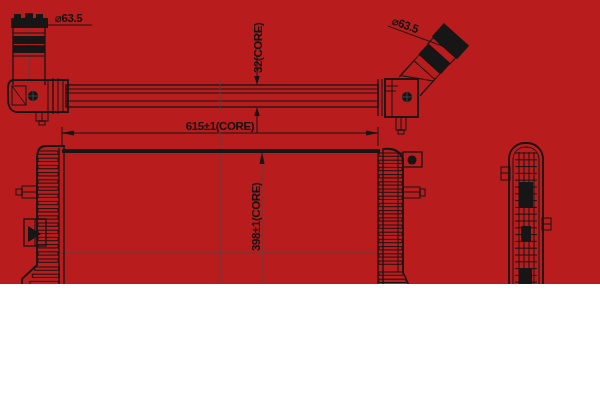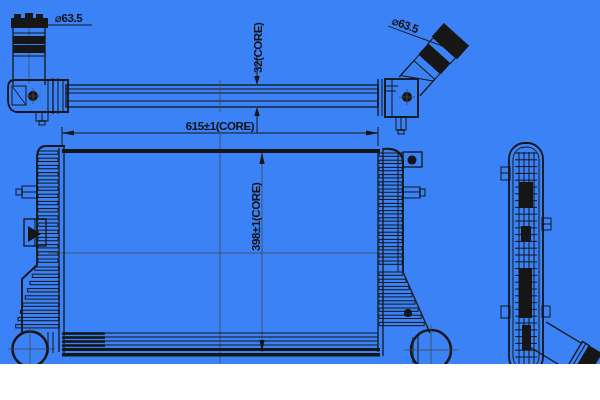--- a/index.html
+++ b/index.html
@@ -1,16 +1,16 @@
 <!DOCTYPE html>
 <html><head>
 <meta charset="utf-8">
 <style>
   html,body{margin:0;padding:0;background:#fff;}
-  .canvas{position:relative;width:600px;height:364px;background:#3b82f6;overflow:hidden;}
+  .canvas{position:relative;width:600px;height:284px;background:#b91c1c;overflow:hidden;}
   svg text{fill:#111;font-family:"Liberation Sans","DejaVu Sans",sans-serif;
            font-size:11.5px;font-weight:700;letter-spacing:-0.4px;}
   .ln{fill:none;stroke:#161616;stroke-width:1;}
   .ln12{fill:none;stroke:#161616;stroke-width:1.3;}
   .ln2{fill:none;stroke:#161616;stroke-width:1.8;}
   .ln25{fill:none;stroke:#161616;stroke-width:2.5;}
   .thin{fill:none;stroke:#4a4a4a;stroke-width:0.8;}
   .fillb{fill:#161616;stroke:none;}
 </style>
 </head>

